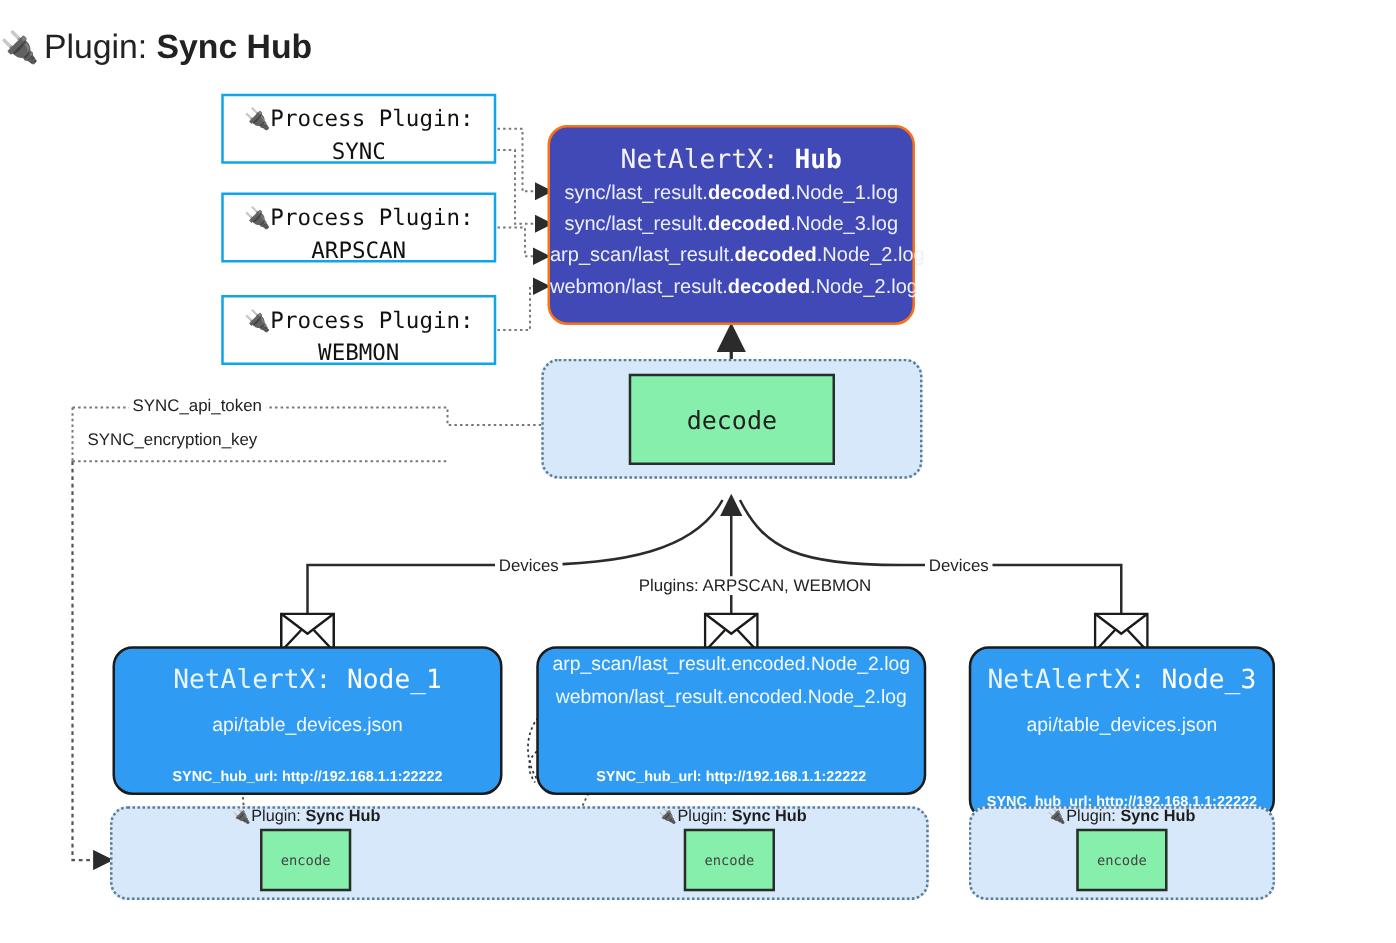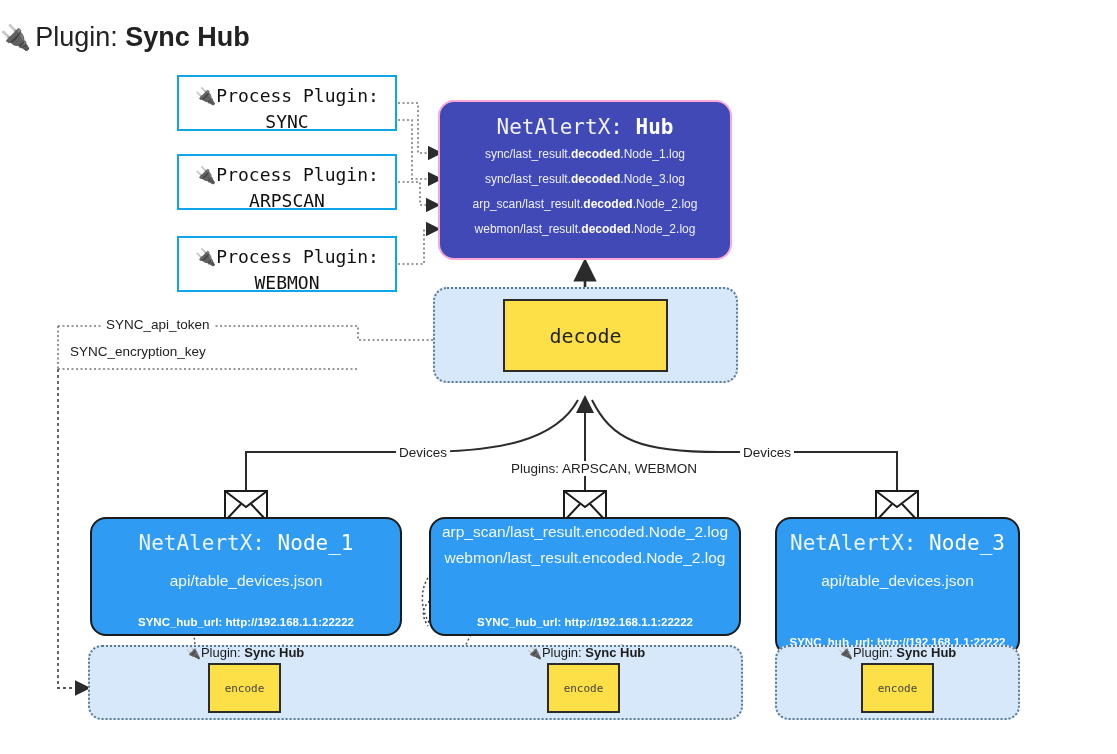--- a/index.html
+++ b/index.html
@@ -37,54 +37,54 @@
     color:#111;
   }
   .pbox .l1{white-space:nowrap;}
   .pbox .l2{white-space:nowrap;}
   .pbox .plug{font-family:"DejaVu Sans",sans-serif;font-size:17px;}
 
   
   .hub{
     position:absolute;
     background:#4049b5;
-    border:2px solid #f9a8d4;
+    border:2px solid #f97316;
     border-radius:16px;
     box-sizing:border-box;
     color:#ffffff;
   }
   .hub .hub-title{
     font-family:"DejaVu Sans Mono","Liberation Mono",monospace;
     font-size:21px;line-height:30px;text-align:center;margin-top:10px;
     color:#f2f2f2;
   }
   .hub .hub-title b{color:#ffffff;font-weight:bold;}
   .hub .logline{
     font-family:"Liberation Sans",sans-serif;
-    font-size:12px;line-height:25px;text-align:center;color:#eef0fb;
+    font-size:16px;line-height:25px;text-align:center;color:#eef0fb;
     white-space:nowrap;
   }
   .hub .logline b{color:#ffffff;font-weight:bold;}
   .hub-url{
     position:absolute;font-size:11.5px;font-weight:bold;color:#222;
     white-space:nowrap;text-align:center;
   }
 
   
   .lightband{
     position:absolute;
     background:#d6e8fa;
     border:2px dotted #5b7a93;
     border-radius:14px;
     box-sizing:border-box;
   }
 
   .whitebox{
     position:absolute;
-    background:#fde047;
+    background:#86efac;
     border:2px solid #2b2b2b;
     box-sizing:border-box;
     display:flex;align-items:center;justify-content:center;
     font-family:"DejaVu Sans Mono","Liberation Mono",monospace;
     color:#333;
   }
   .decode{font-size:20px;color:#222;}
   .encode{font-size:11px;color:#444;}
 
   

